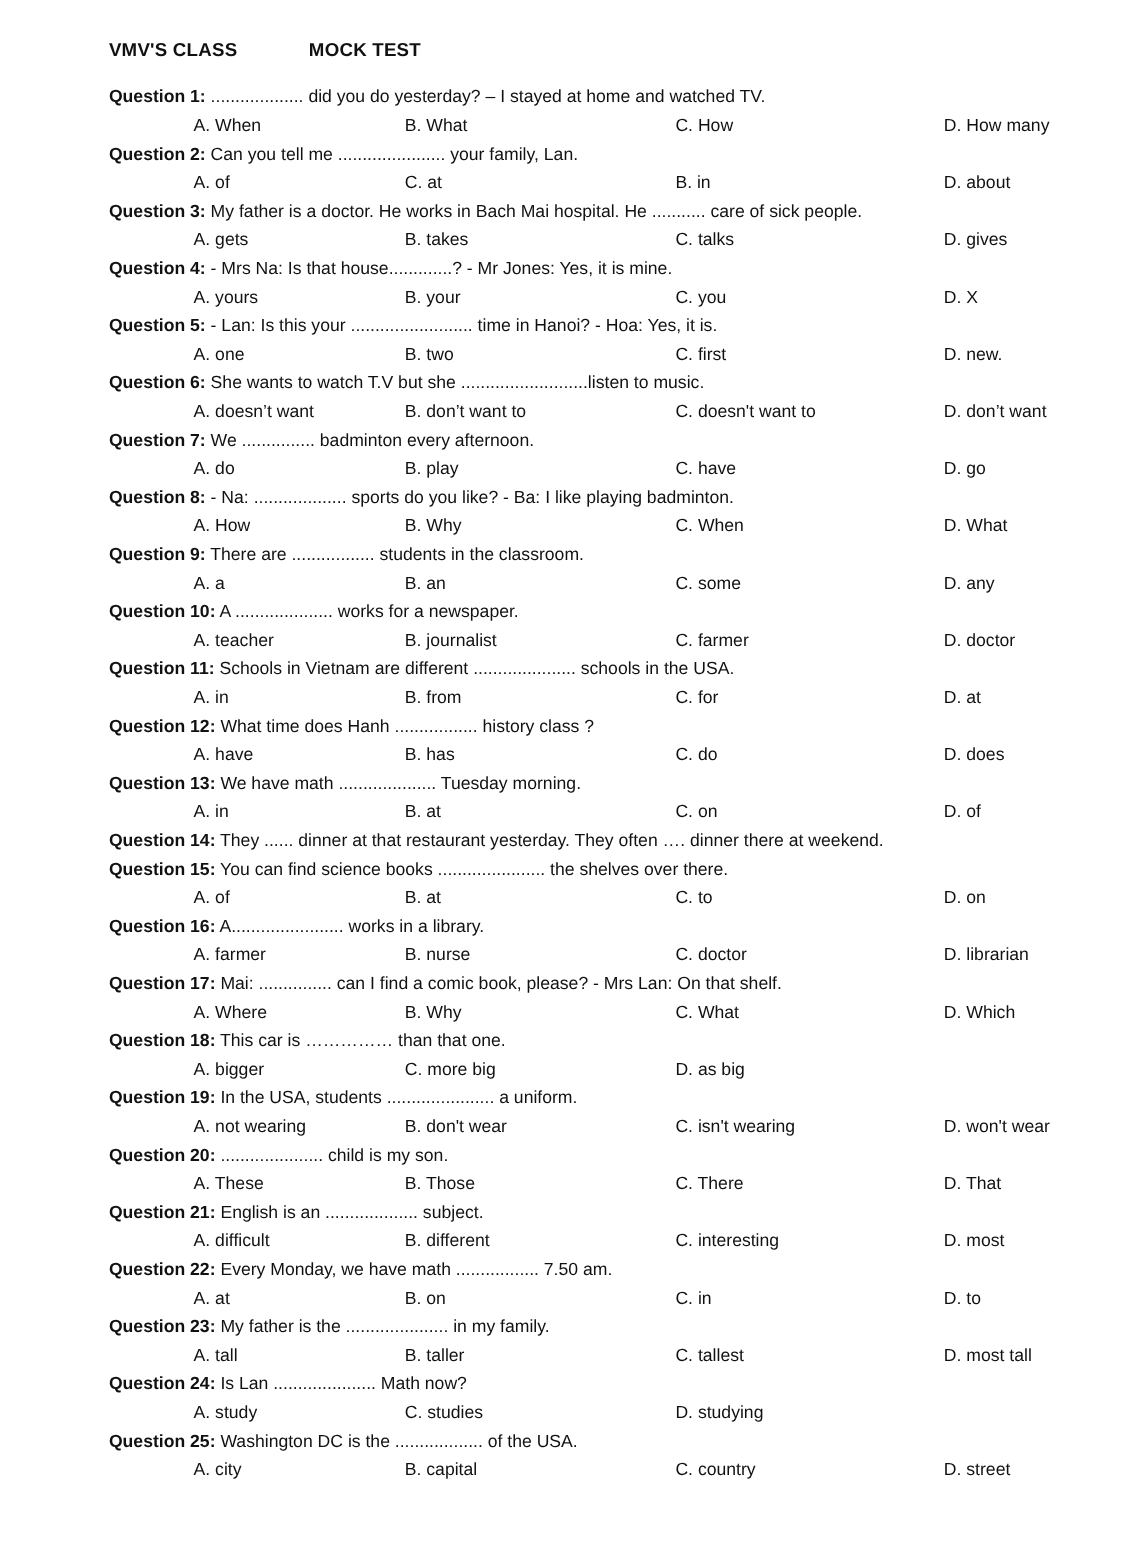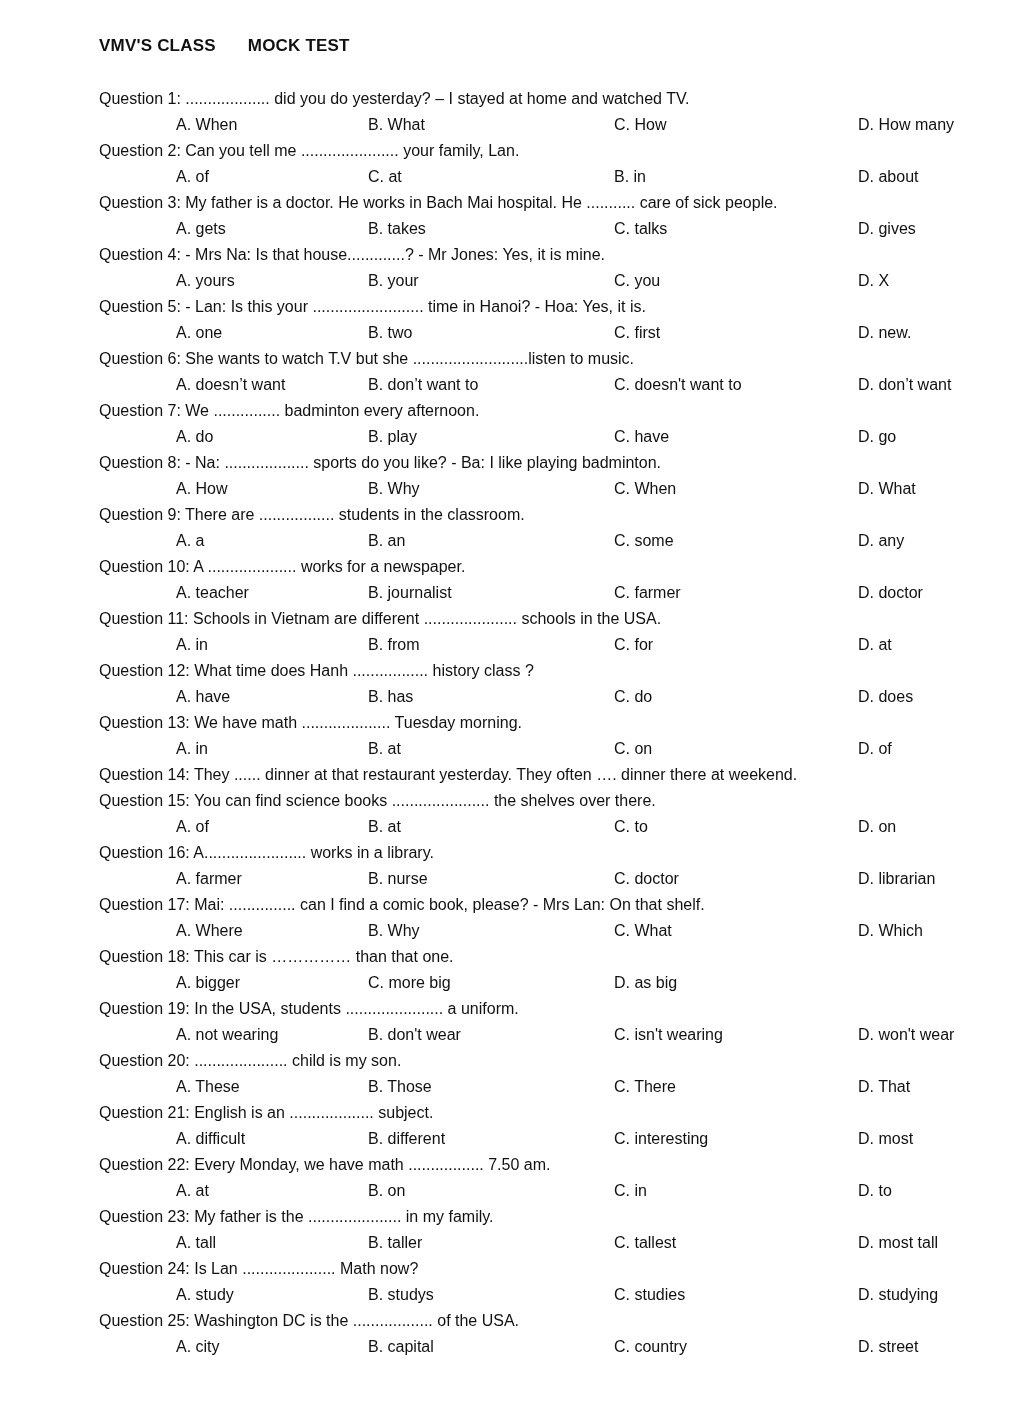--- a/index.html
+++ b/index.html
@@ -13,35 +13,35 @@
   }
   .page {
     width: 1024px;
     height: 1402px;
     background: #ffffff;
     padding: 36px 18px 0 99px;
   }
   .title-row {
     display: flex;
     align-items: flex-end;
-    gap: 32px;
+    gap: 65px;
     font-size: 17px;
     font-weight: 700;
     letter-spacing: 0.2px;
-    margin-bottom: 30px;
+    margin-bottom: 20px;
   }
   .question {
     font-size: 16px;
   }
   .q-line {
     line-height: 26px;
     white-space: nowrap;
   }
   .q-label {
-    font-weight: 400;
+    font-weight: 700;
   }
   .options {
     display: grid;
     grid-template-columns: 174px 228px 226px 1fr;
     padding-left: 77px;
     line-height: 26px;
     gap: 18px;
   }
   .opt {
     white-space: nowrap;
@@ -277,21 +277,20 @@
       <span class="opt">B. taller</span>
       <span class="opt">C. tallest</span>
       <span class="opt">D. most tall</span>
     </div>
   </div>
 
   <div class="question">
     <div class="q-line"><span class="q-label">Question 24:</span><span class="q-body"> Is Lan ..................... Math now?</span></div>
     <div class="options">
       <span class="opt">A. study</span>
-      <span class="opt">B. studys</span>
       <span class="opt">C. studies</span>
       <span class="opt">D. studying</span>
     </div>
   </div>
 
   <div class="question">
     <div class="q-line"><span class="q-label">Question 25:</span><span class="q-body"> Washington DC is the .................. of the USA.</span></div>
     <div class="options">
       <span class="opt">A. city</span>
       <span class="opt">B. capital</span>

